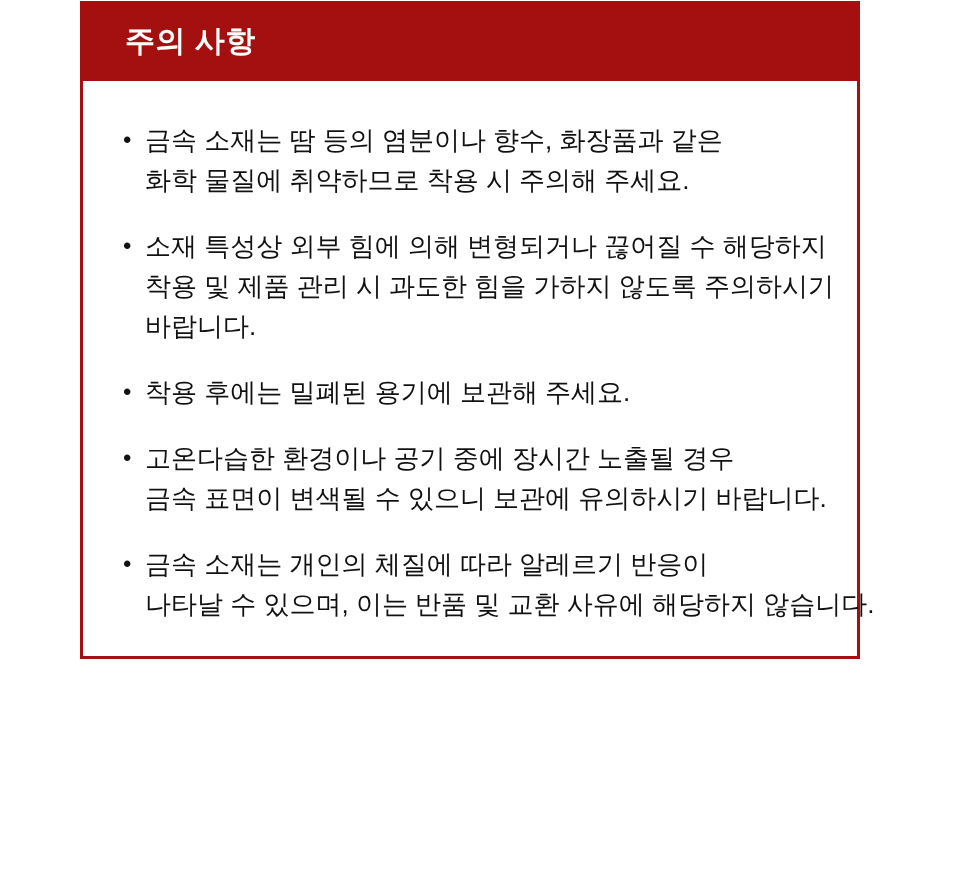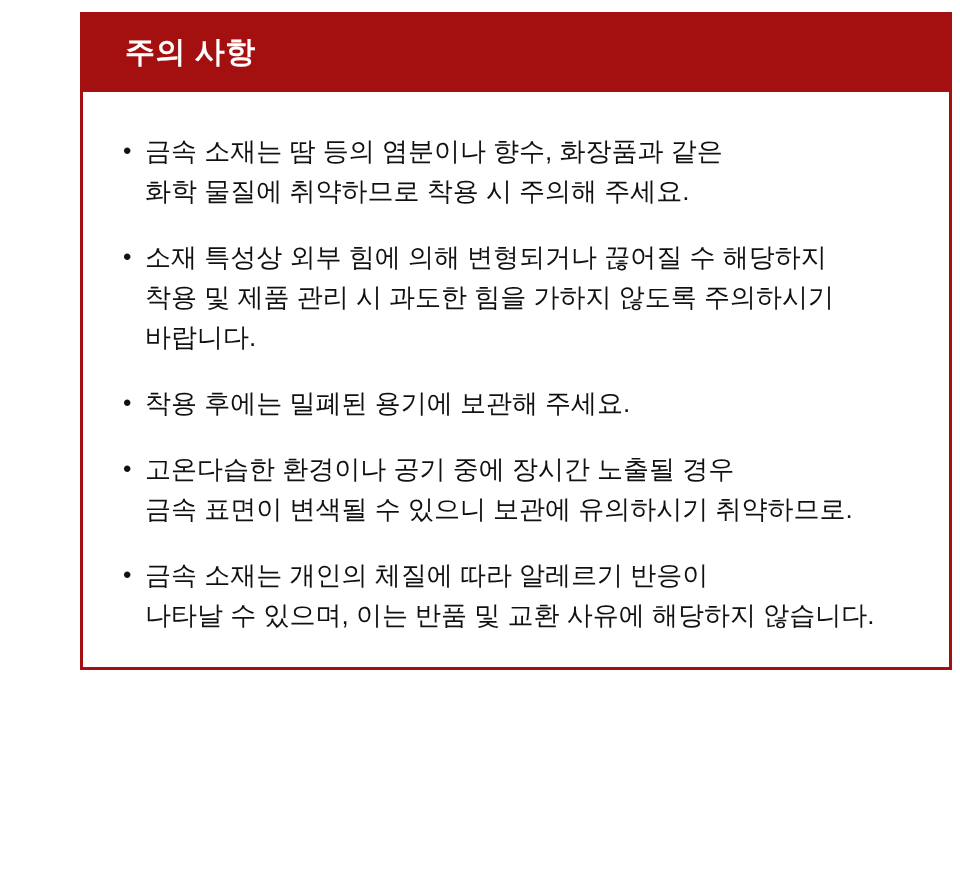--- a/index.html
+++ b/index.html
@@ -14,22 +14,22 @@
     width: 960px;
     height: 875px;
     background: var(--bg);
     font-family: "Liberation Sans", "DejaVu Sans", sans-serif;
     position: relative;
     overflow: hidden;
   }
   .notice-box {
     position: absolute;
     left: 80px;
-    top: 12px;
-    width: 872px;
+    top: 1px;
+    width: 780px;
   }
   .notice-header {
     background: var(--red);
     height: 80px;
     display: flex;
     align-items: center;
     padding-left: 45px;
   }
   .notice-title {
     color: var(--title);
@@ -93,21 +93,21 @@
 착용 및 제품 관리 시 과도한 힘을 가하지 않도록 주의하시기
 바랍니다.</span>
       </li>
       <li class="notice-item">
         <span class="bullet">•</span>
         <span class="item-text">착용 후에는 밀폐된 용기에 보관해 주세요.</span>
       </li>
       <li class="notice-item">
         <span class="bullet">•</span>
         <span class="item-text">고온다습한 환경이나 공기 중에 장시간 노출될 경우
-금속 표면이 변색될 수 있으니 보관에 유의하시기 취약하므로.</span>
+금속 표면이 변색될 수 있으니 보관에 유의하시기 바랍니다.</span>
       </li>
       <li class="notice-item">
         <span class="bullet">•</span>
         <span class="item-text">금속 소재는 개인의 체질에 따라 알레르기 반응이
 나타날 수 있으며, 이는 반품 및 교환 사유에 해당하지 않습니다.</span>
       </li>
     </ul>
   </div>
 </div>
 

